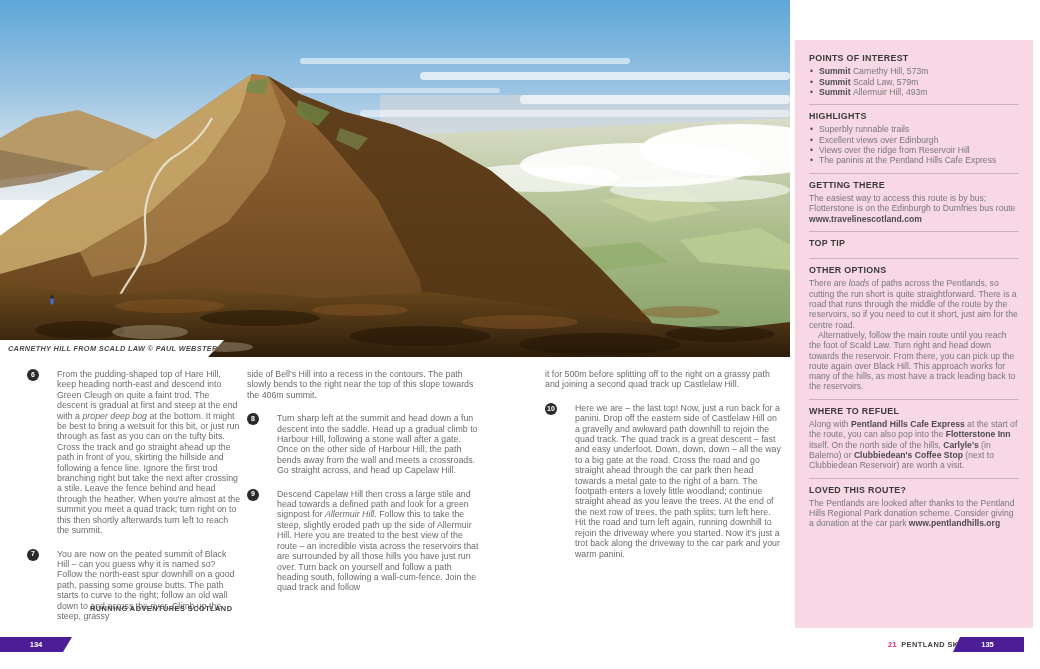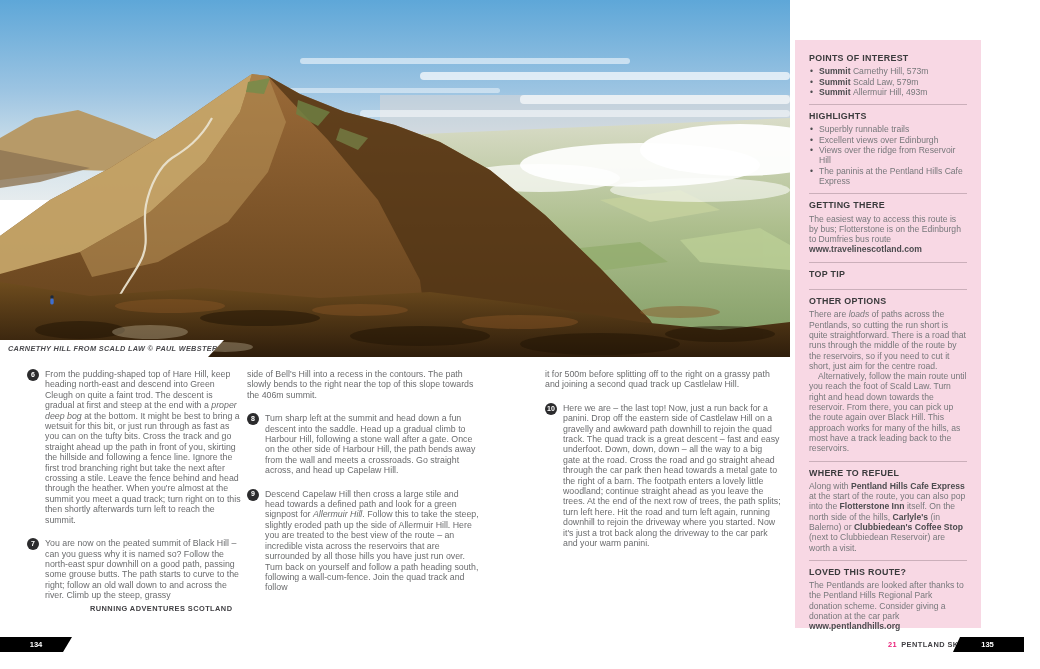--- a/index.html
+++ b/index.html
@@ -17,46 +17,46 @@
   }
   .caption-band span{
     font-size:7.3px;font-style:italic;font-weight:bold;letter-spacing:.35px;
     color:#4a4a4e;padding-left:8px;white-space:nowrap;
   }
   
   .col{position:absolute;top:369px;font-size:8.8px;line-height:10.4px;color:#6b6c6e;}
   .col1{left:27px;width:214px;height:262px;}
   .col2{left:247px;width:232px;height:262px;}
   .col3{left:545px;width:236px;height:262px;}
-  .step{display:flex;gap:6px;margin-bottom:13px;}
+  .step{display:flex;gap:18px;margin-bottom:13px;}
   .step-num{
     flex:none;width:12px;height:12px;border-radius:50%;background:#2b2b2d;color:#fff;
     font-size:7px;font-weight:bold;display:flex;align-items:center;justify-content:center;
     margin-top:0px;
   }
   .step-text{flex:1;}
   .cont{margin-bottom:13px;}
   .rb{font-weight:bold;color:#4c4c4f;}
   .ri{font-style:italic;}
   
   .sidebar{
-    position:absolute;left:795px;top:40px;width:186px;height:588px;background:#f8d8e4;
+    position:absolute;left:795px;top:40px;width:238px;height:588px;background:#f8d8e4;
     box-sizing:border-box;padding:7px 14px 10px 14px;font-size:8.6px;line-height:10.3px;
     color:#77787b;
   }
   .sb-section{padding:6px 0 7px 0;}
   .sb-section + .sb-section{border-top:1px solid rgba(120,100,110,0.35);}
   .sb-title{font-size:8.9px;font-weight:bold;color:#3a3a3c;letter-spacing:.3px;margin-bottom:3px;}
   .sb-bullet{position:relative;padding-left:10px;}
   .sb-bullet::before{content:"•";position:absolute;left:1px;top:0;color:#4c4c4f;}
   .sb-par{margin:0;}
   .sb-par.indent{text-indent:9px;}
   
   .footer-tab{
-    position:absolute;top:637px;height:15px;background:#000000;color:#ffffff;
+    position:absolute;top:637px;height:15px;background:#4c1d95;color:#ffffff;
     font-size:7.6px;font-weight:bold;display:flex;align-items:center;justify-content:center;
   }
   .tab-left{left:0;width:72px;clip-path:polygon(0 0,100% 0,calc(100% - 9px) 100%,0 100%);}
   .tab-right{left:951px;width:73px;clip-path:polygon(9px 0,100% 0,100% 100%,2px 100%);}
   .footer-book{
     position:absolute;left:90px;top:604px;font-size:7.4px;font-weight:bold;color:#414044;
     letter-spacing:.45px;
   }
   .footer-route{
     position:absolute;left:888px;top:640px;font-size:7.4px;font-weight:bold;color:#414044;

